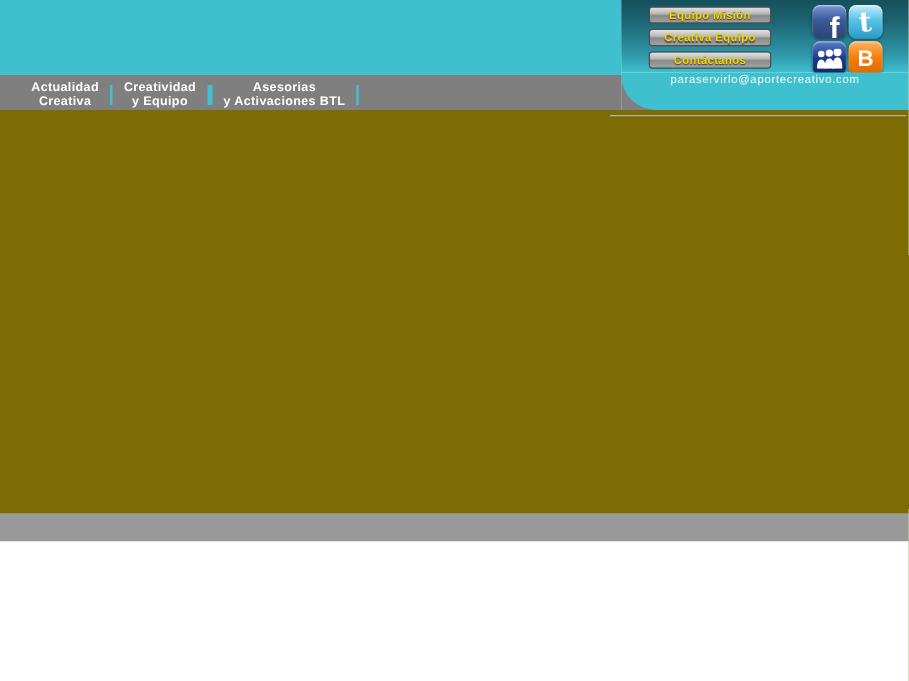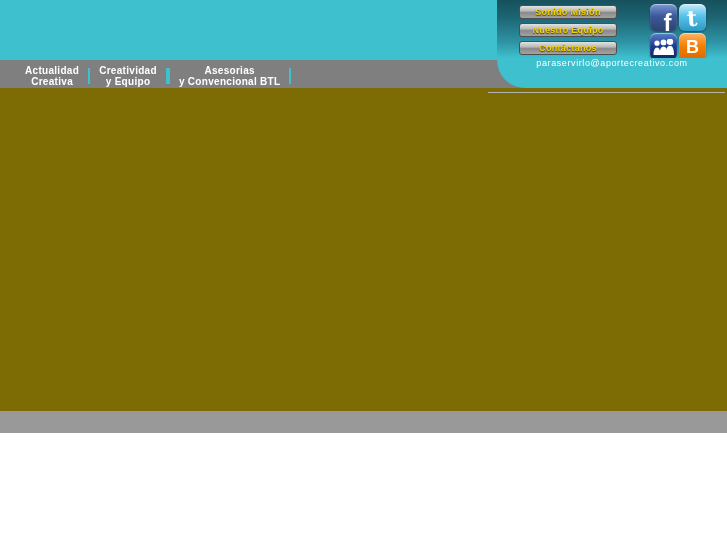--- a/index.html
+++ b/index.html
@@ -90,29 +90,29 @@
     </a>
     <div class="nav-sep"></div>
     <a class="nav-item">
       <span>Creatividad</span><br>
       <span>y Equipo</span>
     </a>
     <div class="nav-sep"></div>
     <div class="nav-sep"></div>
     <a class="nav-item">
       <span>Asesorias</span><br>
-      <span>y Convencional BTL</span>
+      <span>y Activaciones BTL</span>
     </a>
     <div class="nav-sep"></div>
   </div>
 
   <div class="right-panel">
     <div class="btn-col">
-      <a class="hdr-btn">Sonido Misión</a>
-      <a class="hdr-btn">Nuestro Equipo</a>
+      <a class="hdr-btn">Equipo Misión</a>
+      <a class="hdr-btn">Creativa Equipo</a>
       <a class="hdr-btn">Contáctanos</a>
     </div>
     <div class="social-grid">
       <a class="social fb">
         <span>f</span>
       </a>
       <a class="social tw">
         <span>t</span>
       </a>
       <a class="social ms">

